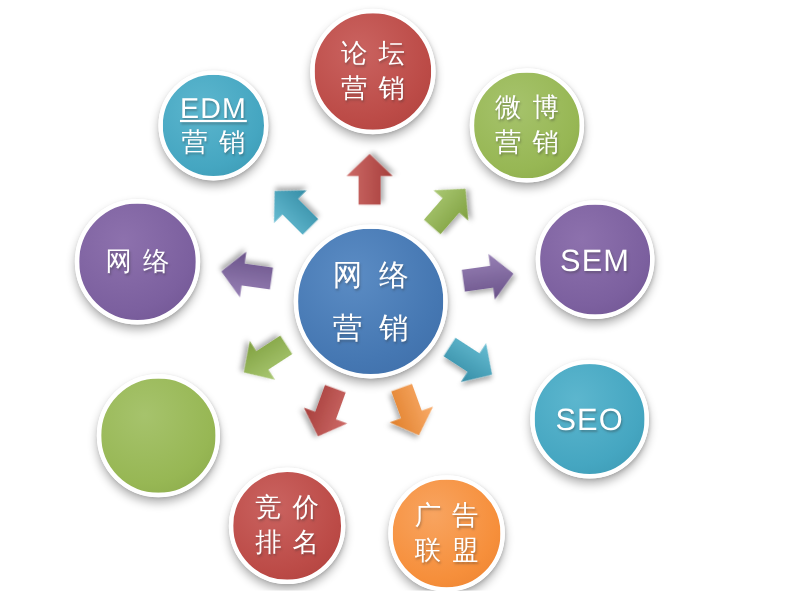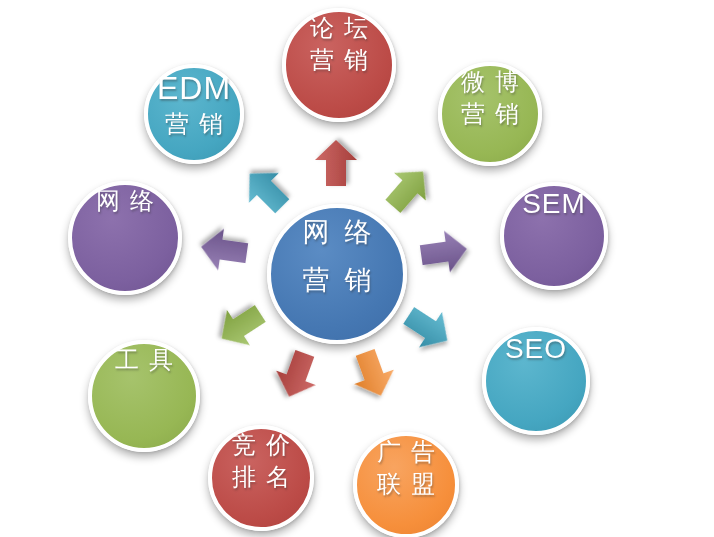--- a/index.html
+++ b/index.html
@@ -12,20 +12,21 @@
   }
   .arrows{position:absolute;left:0;top:0;width:714px;height:537px;}
   .node{
     position:absolute;
     box-sizing:border-box;
     border:4px solid #ffffff;
     border-radius:50%;
     display:flex;
     flex-direction:column;
     align-items:center;
+    justify-content:center;
     color:#ffffff;
     text-align:center;
     box-shadow:0 5px 9px rgba(0,0,0,0.30), 1px 1px 3px rgba(0,0,0,0.12);
     text-shadow:1px 2px 2px rgba(50,50,50,0.35);
   }
   .node .cjk{
     font-size:24px;
     line-height:1.32;
     letter-spacing:10px;
     padding-left:10px;
@@ -114,49 +115,48 @@
   <div class="node center-node c-blue" style="left:267px;top:204px;width:140px;height:140px;">
     <span class="cjk">网络</span>
     <span class="cjk">营销</span>
   </div>
 
   <div class="node c-red" style="left:282px;top:8px;width:114px;height:114px;">
     <span class="cjk">论坛</span>
     <span class="cjk">营销</span>
   </div>
 
-  <div class="node c-green" style="left:438px;top:62px;width:104px;height:104px;">
+  <div class="node c-green" style="left:427px;top:62px;width:104px;height:104px;">
     <span class="cjk">微博</span>
     <span class="cjk">营销</span>
   </div>
 
-  <div class="node c-purple" style="left:500px;top:182px;width:108px;height:108px;">
+  <div class="node c-purple" style="left:487px;top:182px;width:108px;height:108px;">
     <span class="latin">SEM</span>
   </div>
 
   <div class="node c-cyan" style="left:482px;top:327px;width:108px;height:108px;">
     <span class="latin">SEO</span>
   </div>
 
   <div class="node c-red" style="left:208px;top:425px;width:106px;height:106px;">
     <span class="cjk">竞价</span>
     <span class="cjk">排名</span>
   </div>
 
   <div class="node c-orange" style="left:353px;top:432px;width:106px;height:106px;">
     <span class="cjk">广告</span>
     <span class="cjk">联盟</span>
   </div>
 
   <div class="node c-green" style="left:88px;top:340px;width:112px;height:112px;">
-    <span class="cjk">工具</span>
   </div>
 
   <div class="node c-purple" style="left:68px;top:181px;width:114px;height:114px;">
     <span class="cjk">网络</span>
   </div>
 
   <div class="node c-cyan" style="left:144px;top:64px;width:100px;height:100px;">
-    <span class="latin" style="font-size:32px;">EDM</span>
+    <span class="latin" style="font-size:26px;text-decoration:underline;">EDM</span>
     <span class="cjk">营销</span>
   </div>
 
 </div>
 
 </body></html>

